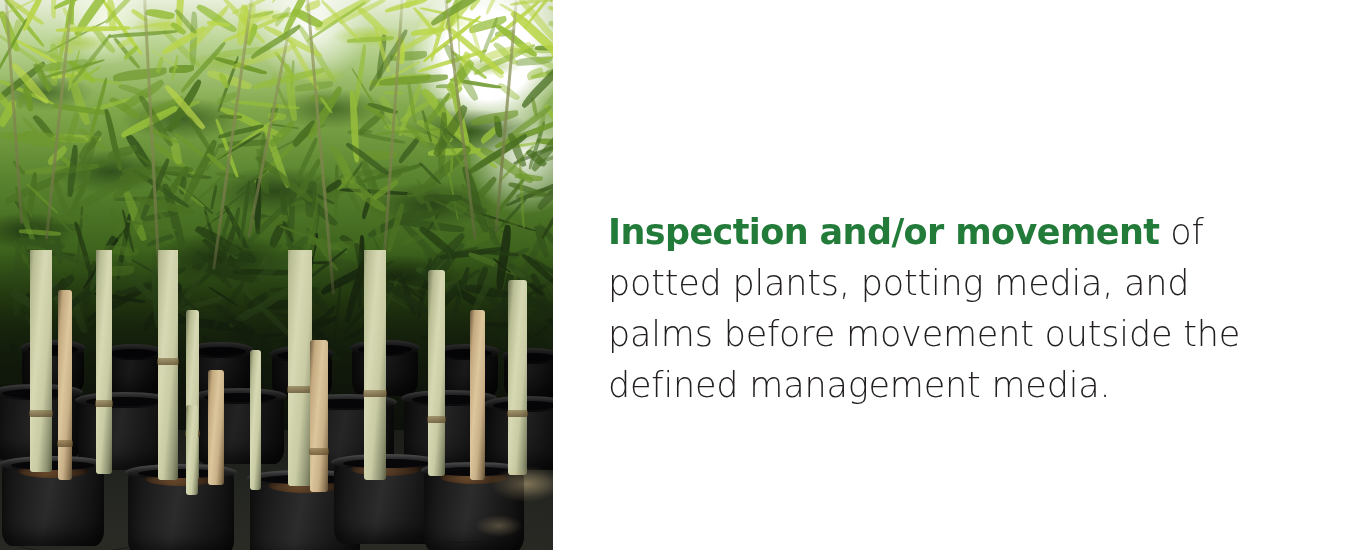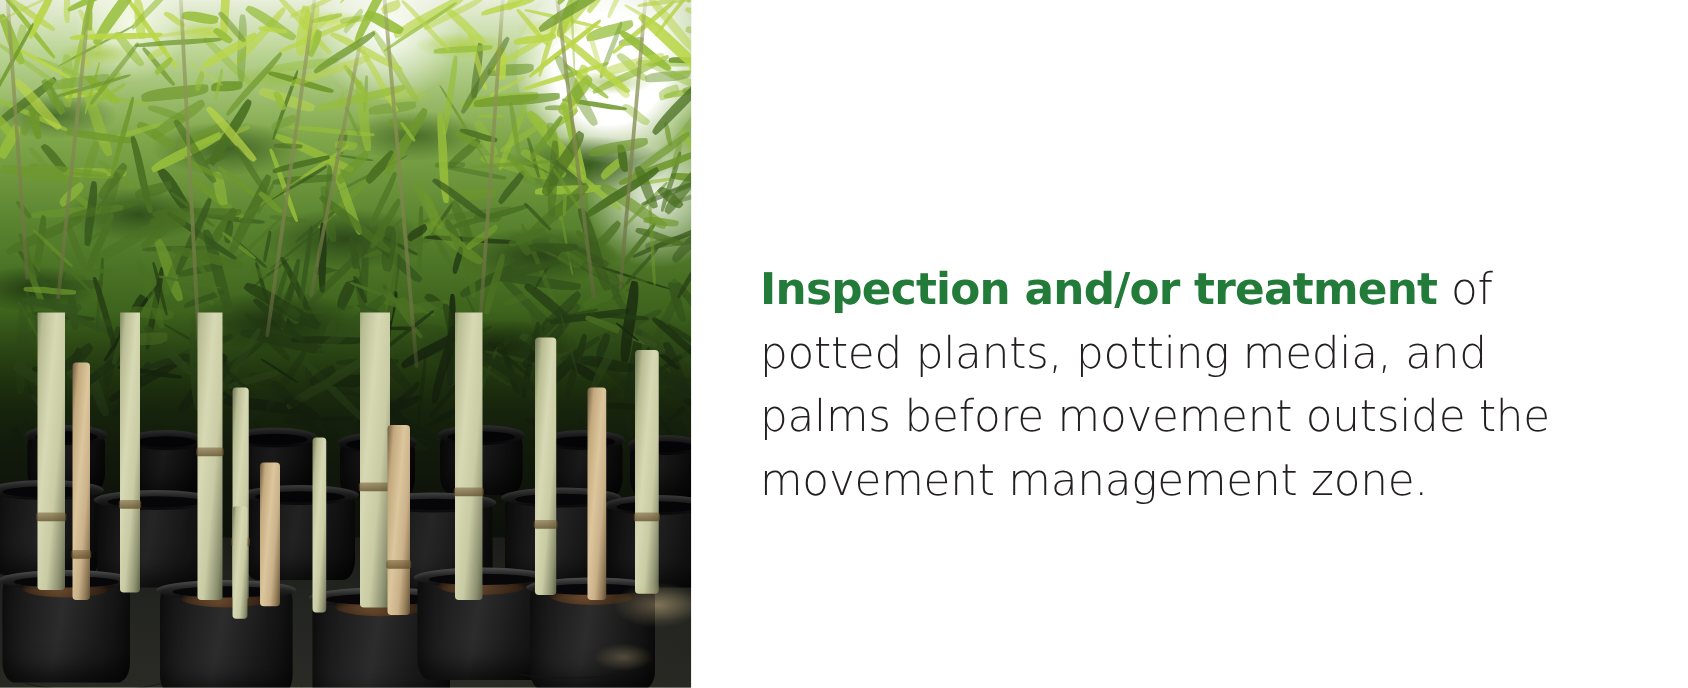--- a/index.html
+++ b/index.html
@@ -901,16 +901,16 @@
       <div style="position:absolute;left:240px;top:286px;width:120px;height:22px;border-bottom:1.5px solid rgba(20,20,20,.8);border-radius:0 0 60% 60%;"></div>
       <div style="position:absolute;left:400px;top:272px;width:110px;height:20px;border-bottom:1.5px solid rgba(20,20,20,.75);border-radius:0 0 60% 60%;"></div>
     </div>
 
     <div style="position:absolute;right:0;bottom:0;width:90px;height:110px;background:radial-gradient(ellipse 50px 26px at 70% 40%, rgba(198,176,130,.45) 0%, rgba(198,176,130,0) 70%),radial-gradient(ellipse 34px 16px at 40% 78%, rgba(186,166,122,.38) 0%, rgba(186,166,122,0) 70%);"></div>
 
     <div style="position:absolute;inset:0;pointer-events:none;background:radial-gradient(ellipse 120% 100% at 50% 45%, rgba(0,0,0,0) 55%, rgba(0,0,0,.22) 100%);"></div>
   </div>
 
   <div class="text-panel">
-    <p class="caption"><span class="lead">Inspection and/or treatment</span><span> of potted plants, potting media, and palms before movement outside the movement management zone.</span></p>
+    <p class="caption"><span class="lead">Inspection and/or movement</span><span> of potted plants, potting media, and palms before movement outside the defined management media.</span></p>
   </div>
 
 </div>
 
 </body></html>

